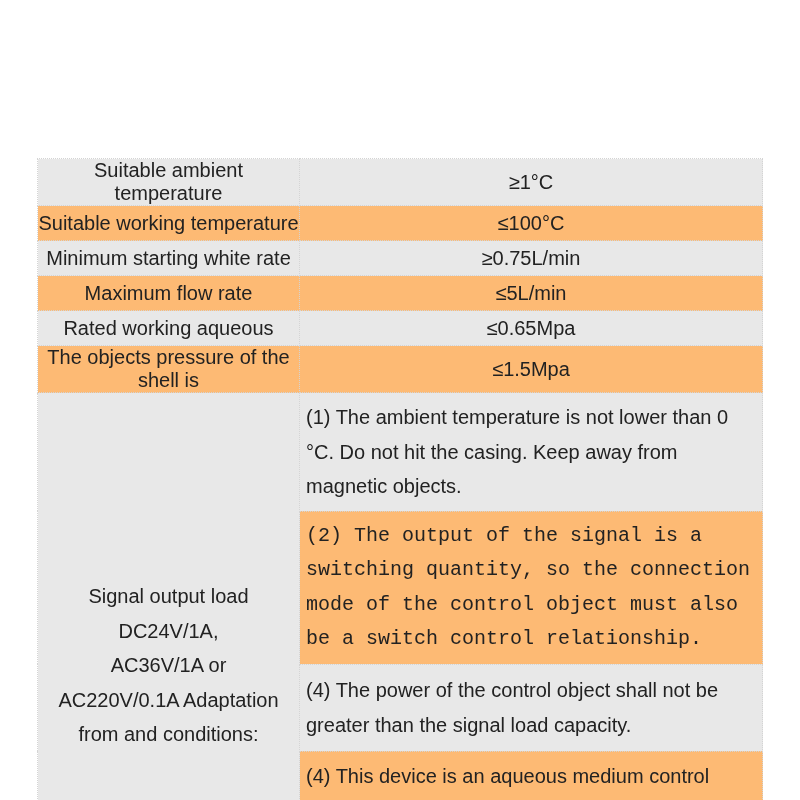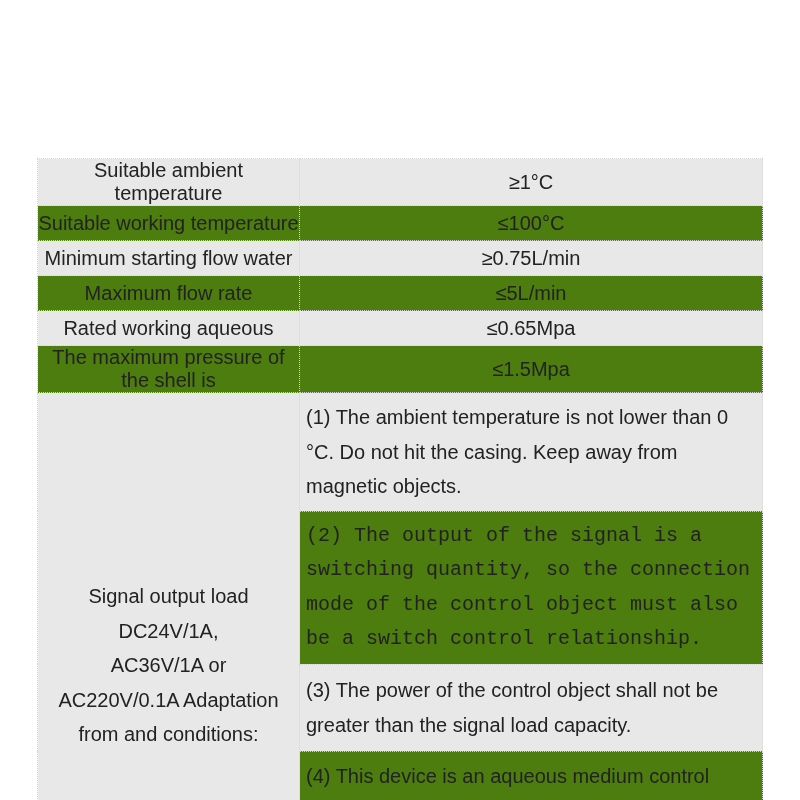--- a/index.html
+++ b/index.html
@@ -29,21 +29,21 @@
       padding: 0;
       vertical-align: middle;
     }
     .col-label { width: 262px; }
     .col-value { width: 463px; }
     .row-simple td {
       height: 34px;
       text-align: center;
     }
     .bg-gray { background: #e8e8e8; }
-    .bg-white { background: #4d7c0f; }
+    .bg-white { background: #fdba74; }
     .merged-label {
       background: #e8e8e8;
       text-align: center;
       padding: 0 16px !important;
       line-height: 34.5px;
       vertical-align: middle;
     }
     .note-cell {
       text-align: left;
       padding: 7px 6px !important;
@@ -65,46 +65,46 @@
   <tbody>
     <tr class="row-simple bg-gray">
       <td>Suitable ambient temperature</td>
       <td>≥1°C</td>
     </tr>
     <tr class="row-simple bg-white">
       <td>Suitable working temperature</td>
       <td>≤100°C</td>
     </tr>
     <tr class="row-simple bg-gray">
-      <td>Minimum starting flow water</td>
+      <td>Minimum starting white rate</td>
       <td>≥0.75L/min</td>
     </tr>
     <tr class="row-simple bg-white">
       <td>Maximum flow rate</td>
       <td>≤5L/min</td>
     </tr>
     <tr class="row-simple bg-gray">
       <td>Rated working aqueous</td>
       <td>≤0.65Mpa</td>
     </tr>
     <tr class="row-simple bg-white">
-      <td>The maximum pressure of the shell is</td>
+      <td>The objects pressure of the shell is</td>
       <td>≤1.5Mpa</td>
     </tr>
     <tr>
       <td class="merged-label" rowspan="4">
         <div>Signal output load DC24V/1A,</div>
         <div>AC36V/1A or AC220V/0.1A Adaptation</div>
         <div>from and conditions:</div>
       </td>
       <td class="note-cell note-1 bg-gray">(1) The ambient temperature is not lower than 0  °C. Do not hit the casing. Keep away from magnetic objects.</td>
     </tr>
     <tr>
       <td class="note-cell note-2 bg-white">(2) The output of the signal is a switching quantity, so the connection mode of the control object must also be a switch control relationship.</td>
     </tr>
     <tr>
-      <td class="note-cell note-3 bg-gray">(3) The power of the control object shall not be greater than the signal load capacity.</td>
+      <td class="note-cell note-3 bg-gray">(4) The power of the control object shall not be greater than the signal load capacity.</td>
     </tr>
     <tr>
       <td class="note-cell note-4 bg-white">(4) This device is an aqueous medium control device and cannot be used for other media control. The white 7 points of the external teeth can only be installed vertically, there is water inside the float floats up, no water is unreachable</td>
     </tr>
   </tbody>
 </table>
 
 </body></html>

